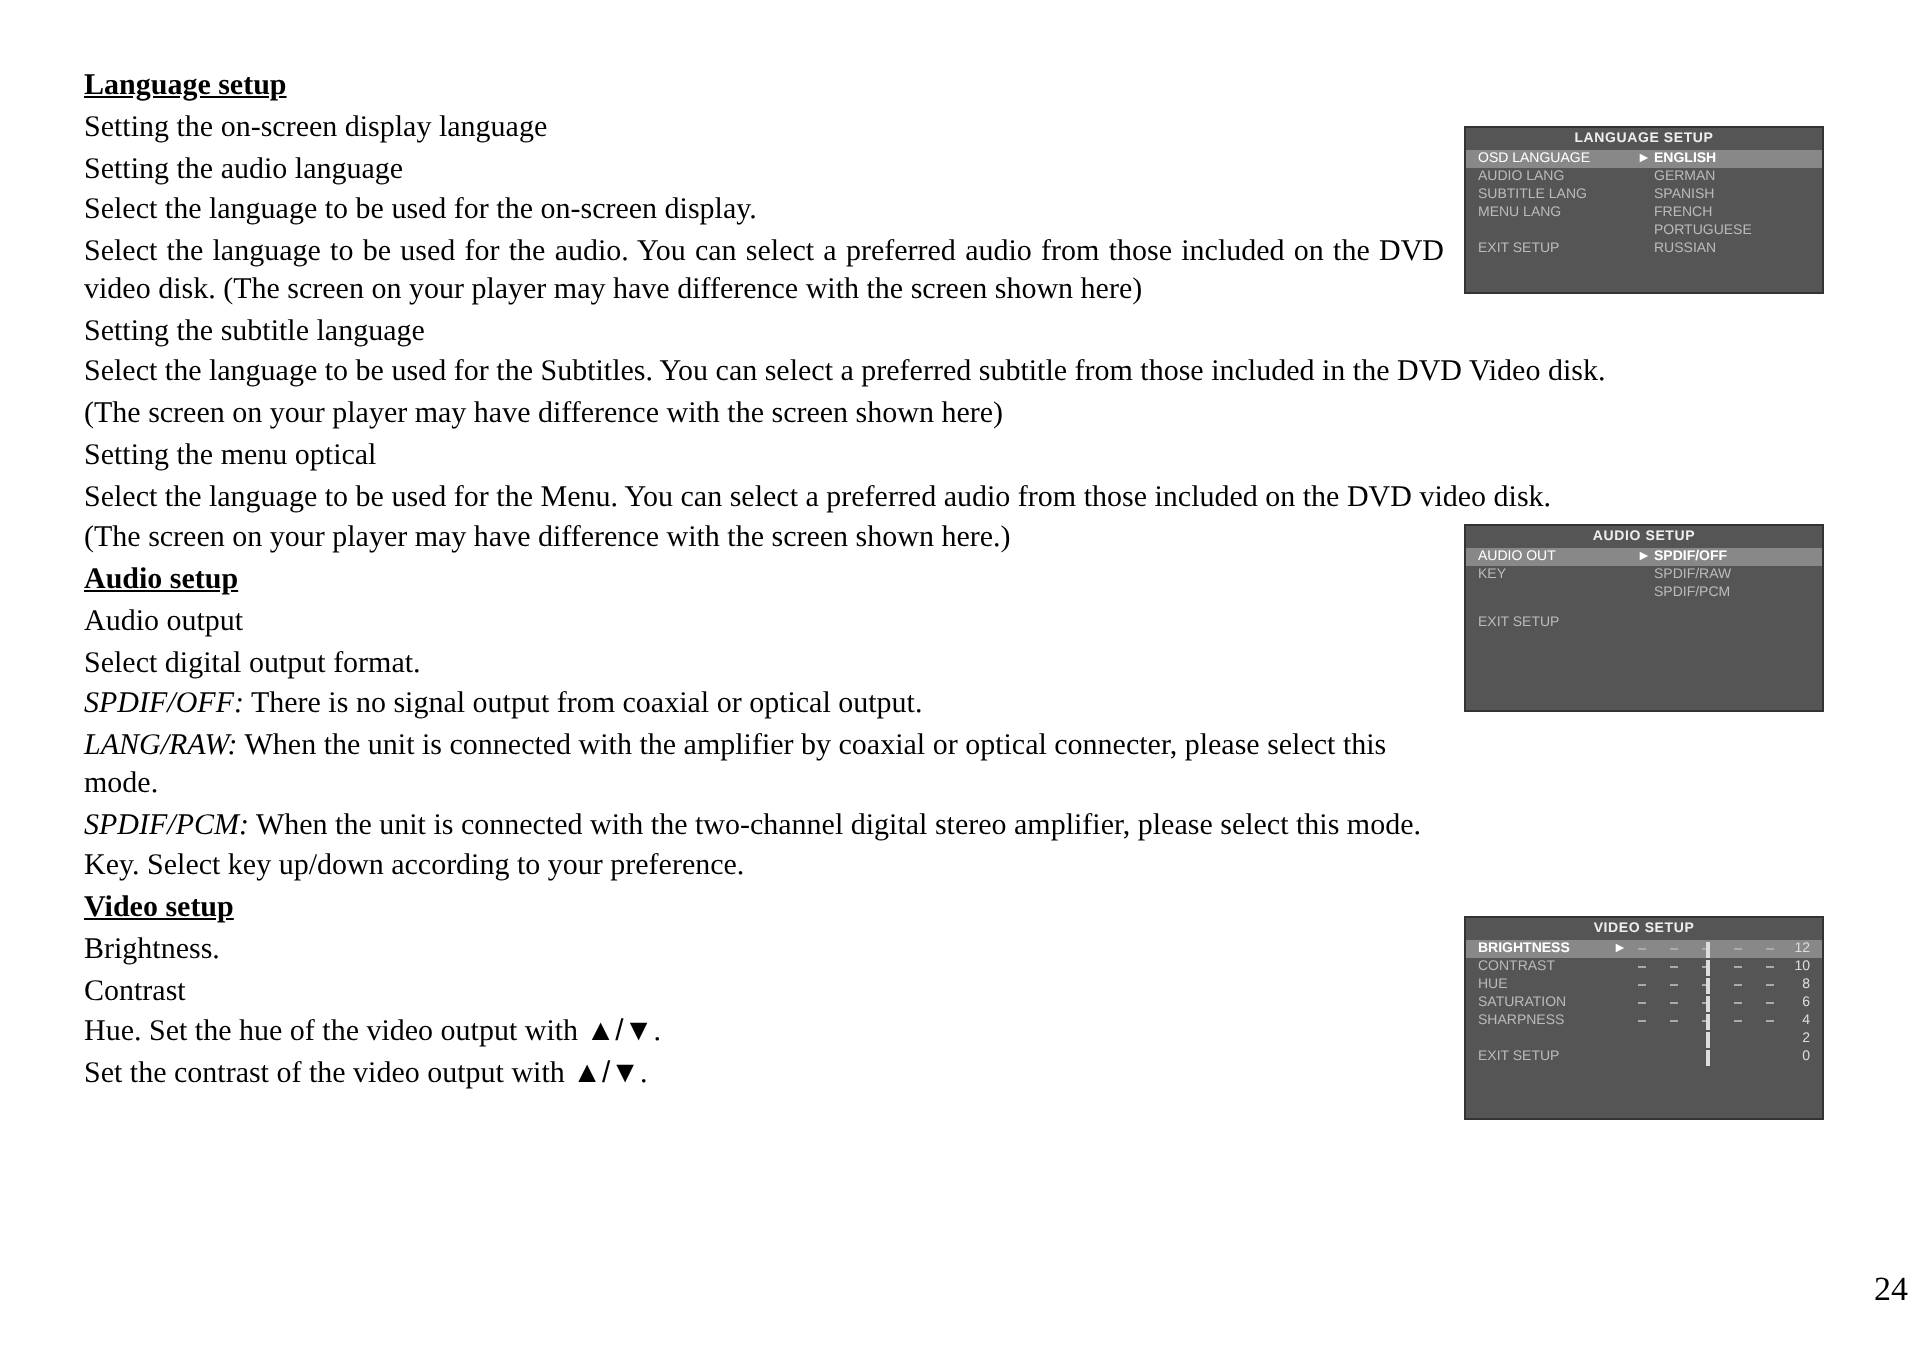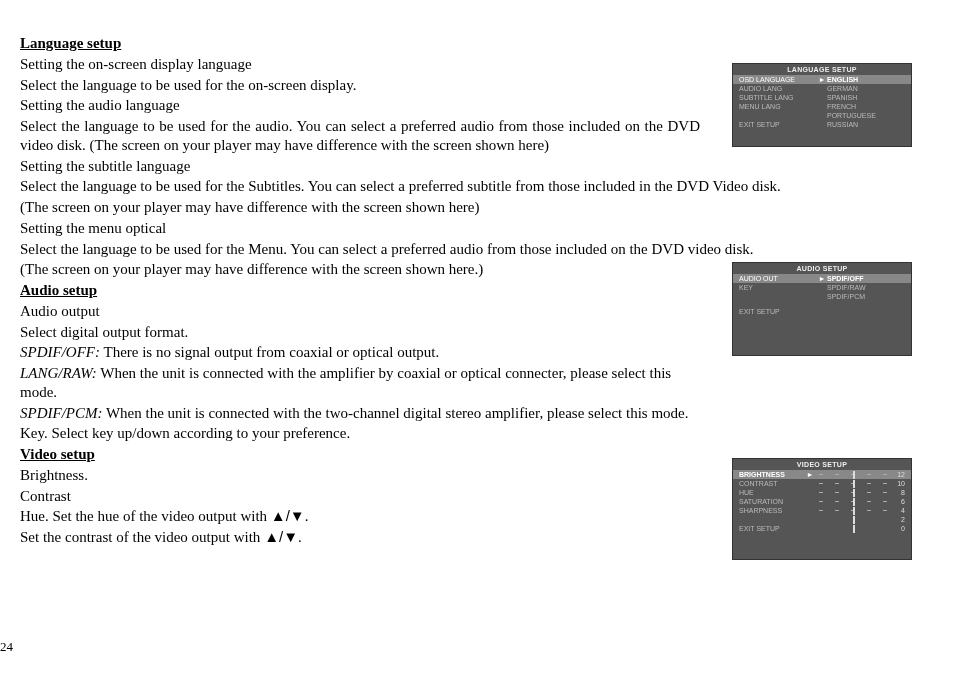--- a/index.html
+++ b/index.html
@@ -7,21 +7,21 @@
     padding: 0;
     background: #fff;
     font-family: "Times New Roman", Times, serif;
     font-size: 15px;
     color: #000;
     width: 954px;
     height: 673px;
     position: relative;
   }
   .page {
-    padding: 34px 42px 0 20px;
+    padding: 34px 42px 0 42px;
     box-sizing: border-box;
     position: relative;
   }
   .section-title {
     font-weight: bold;
     text-decoration: underline;
   }
   .bold { font-weight: normal; }
   .italic { font-style: italic; }
   p { margin: 0 0 2px 0; line-height: 1.25; }
@@ -108,35 +108,35 @@
 
   .arrows {
     font-family: Arial, sans-serif;
   }
 
   .pagenum {
     position: absolute;
     left: 0; right: 0;
     bottom: 18px;
     width: 100%;
-    text-align: left;
-    font-size: 13px;
+    text-align: right;
+    font-size: 17px;
   }
 </style>
 </head>
 <body>
 
 <div class="page">
 
   <p><span class="section-title">Language setup</span></p>
 
   <p><span class="bold">Setting the on-screen display language</span></p>
+  <p><span class="bold">Setting the audio language</span></p>
+
   <p>Select the language to be used for the on-screen display.</p>
-
-  <p><span class="bold">Setting the audio language</span></p>
   <p style="max-width:680px;text-align:justify">Select the language to be used for the audio. You can select a preferred audio from those included on the DVD video disk. (The screen on your player may have difference with the screen shown here)</p>
 
   <p><span class="bold">Setting the subtitle language</span></p>
   <p>Select the language to be used for the Subtitles. You can select a preferred subtitle from those included in the DVD Video disk.</p>
   <p>(The screen on your player may have difference with the screen shown here)</p>
 
   <p><span class="bold">Setting the menu optical</span></p>
   <p>Select the language to be used for the Menu. You can select a preferred audio from those included on the DVD video disk.</p>
   <p>(The screen on your player may have difference with the screen shown here.)</p>
 

